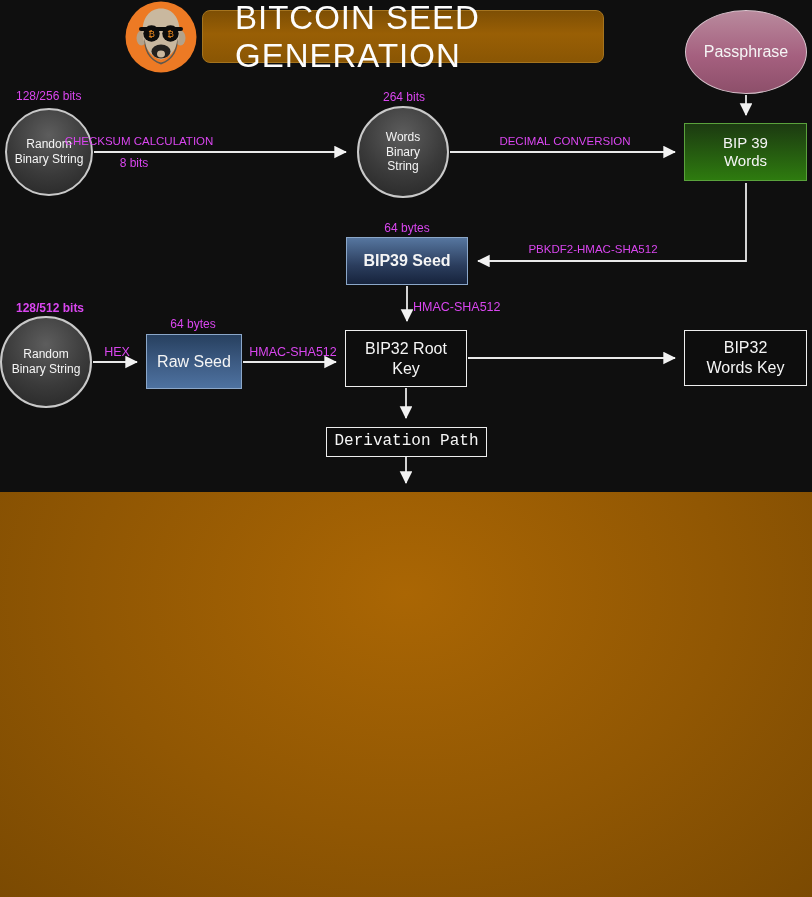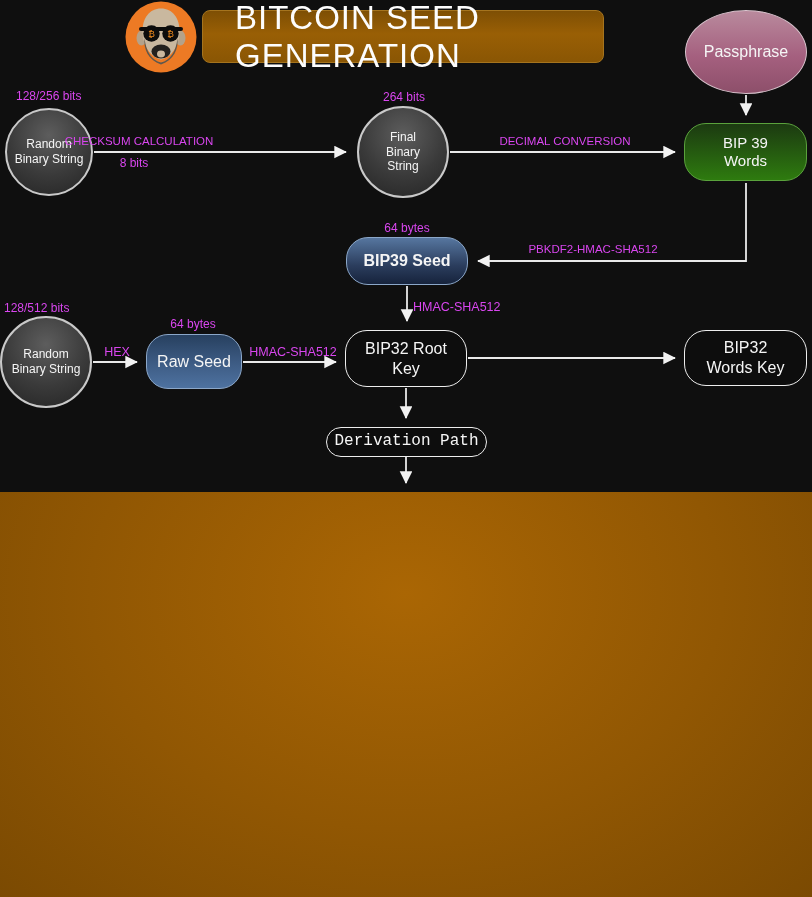--- a/index.html
+++ b/index.html
@@ -8,21 +8,21 @@
   .abs{position:absolute;box-sizing:border-box;}
   svg.edges{position:absolute;left:0;top:0;pointer-events:none;}
 
   
   .title-box{left:202px;top:10px;width:402px;height:53px;border-radius:8px;
     background:linear-gradient(180deg,#7e4f04 0%,#995f05 45%,#8a5604 100%);
     border:1px solid #a5741e;display:flex;align-items:center;justify-content:center;}
   .title-box span{font-size:33px;letter-spacing:1px;color:#fdfdfd;padding-left:32px;}
 
   
-  .node{display:flex;align-items:center;justify-content:center;text-align:center;line-height:1.22;border-radius:22px;}
+  .node{display:flex;align-items:center;justify-content:center;text-align:center;line-height:1.22;}
 
   .circle{border-radius:50%;border:2px solid #c9c9c9;
     background:radial-gradient(circle at 50% 30%,#5d5d5d 0%,#3a3a3a 55%,#232323 100%);
     font-size:12px;}
   .circle .txt{max-width:72px;}
   .c-final .txt{max-width:56px;}
 
   .ellipse{border-radius:50%;border:1px solid #d9c3cd;
     background:linear-gradient(180deg,#b98a9d 0%,#a5607f 55%,#8d4f6a 100%);
     font-size:16px;}
@@ -94,21 +94,21 @@
   </div>
 
   <div class="abs node ellipse" style="left:685px;top:10px;width:122px;height:84px;">
     <span class="txt">Passphrase</span>
   </div>
 
   <div class="abs node circle" style="left:5px;top:108px;width:88px;height:88px;">
     <span class="txt">Random Binary String</span>
   </div>
   <div class="abs node circle c-final" style="left:357px;top:106px;width:92px;height:92px;">
-    <span class="txt">Final Binary String</span>
+    <span class="txt">Words Binary String</span>
   </div>
   <div class="abs node greenbox" style="left:684px;top:123px;width:123px;height:58px;">
     <span class="txt">BIP 39 Words</span>
   </div>
 
   <div class="abs node bluebox b-seed" style="left:346px;top:237px;width:122px;height:48px;">
     <span class="txt">BIP39 Seed</span>
   </div>
 
   <div class="abs node circle" style="left:0px;top:316px;width:92px;height:92px;">
@@ -129,21 +129,21 @@
   </div>
 
   <div class="lbl" style="left:16px;top:89px;">128/256 bits</div>
   <div class="lbl ctr small" style="left:39px;top:135px;width:200px;">CHECKSUM CALCULATION</div>
   <div class="lbl ctr" style="left:84px;top:156px;width:100px;">8 bits</div>
   <div class="lbl ctr" style="left:354px;top:90px;width:100px;">264 bits</div>
   <div class="lbl ctr small" style="left:465px;top:135px;width:200px;">DECIMAL CONVERSION</div>
   <div class="lbl ctr small" style="left:493px;top:243px;width:200px;">PBKDF2-HMAC-SHA512</div>
   <div class="lbl ctr" style="left:357px;top:221px;width:100px;">64 bytes</div>
   <div class="lbl" style="left:413px;top:300px;font-size:12.5px;">HMAC-SHA512</div>
-  <div class="lbl" style="left:4px;top:301px;">128/512 bits</div>
+  <div class="lbl" style="left:16px;top:301px;font-weight:bold;">128/512 bits</div>
   <div class="lbl ctr" style="left:92px;top:345px;width:50px;font-size:12.5px;">HEX</div>
   <div class="lbl ctr" style="left:143px;top:317px;width:100px;">64 bytes</div>
   <div class="lbl ctr" style="left:243px;top:345px;width:100px;font-size:12.5px;">HMAC-SHA512</div>
 
   <div class="abs wallet">
     
 
     
     
 

